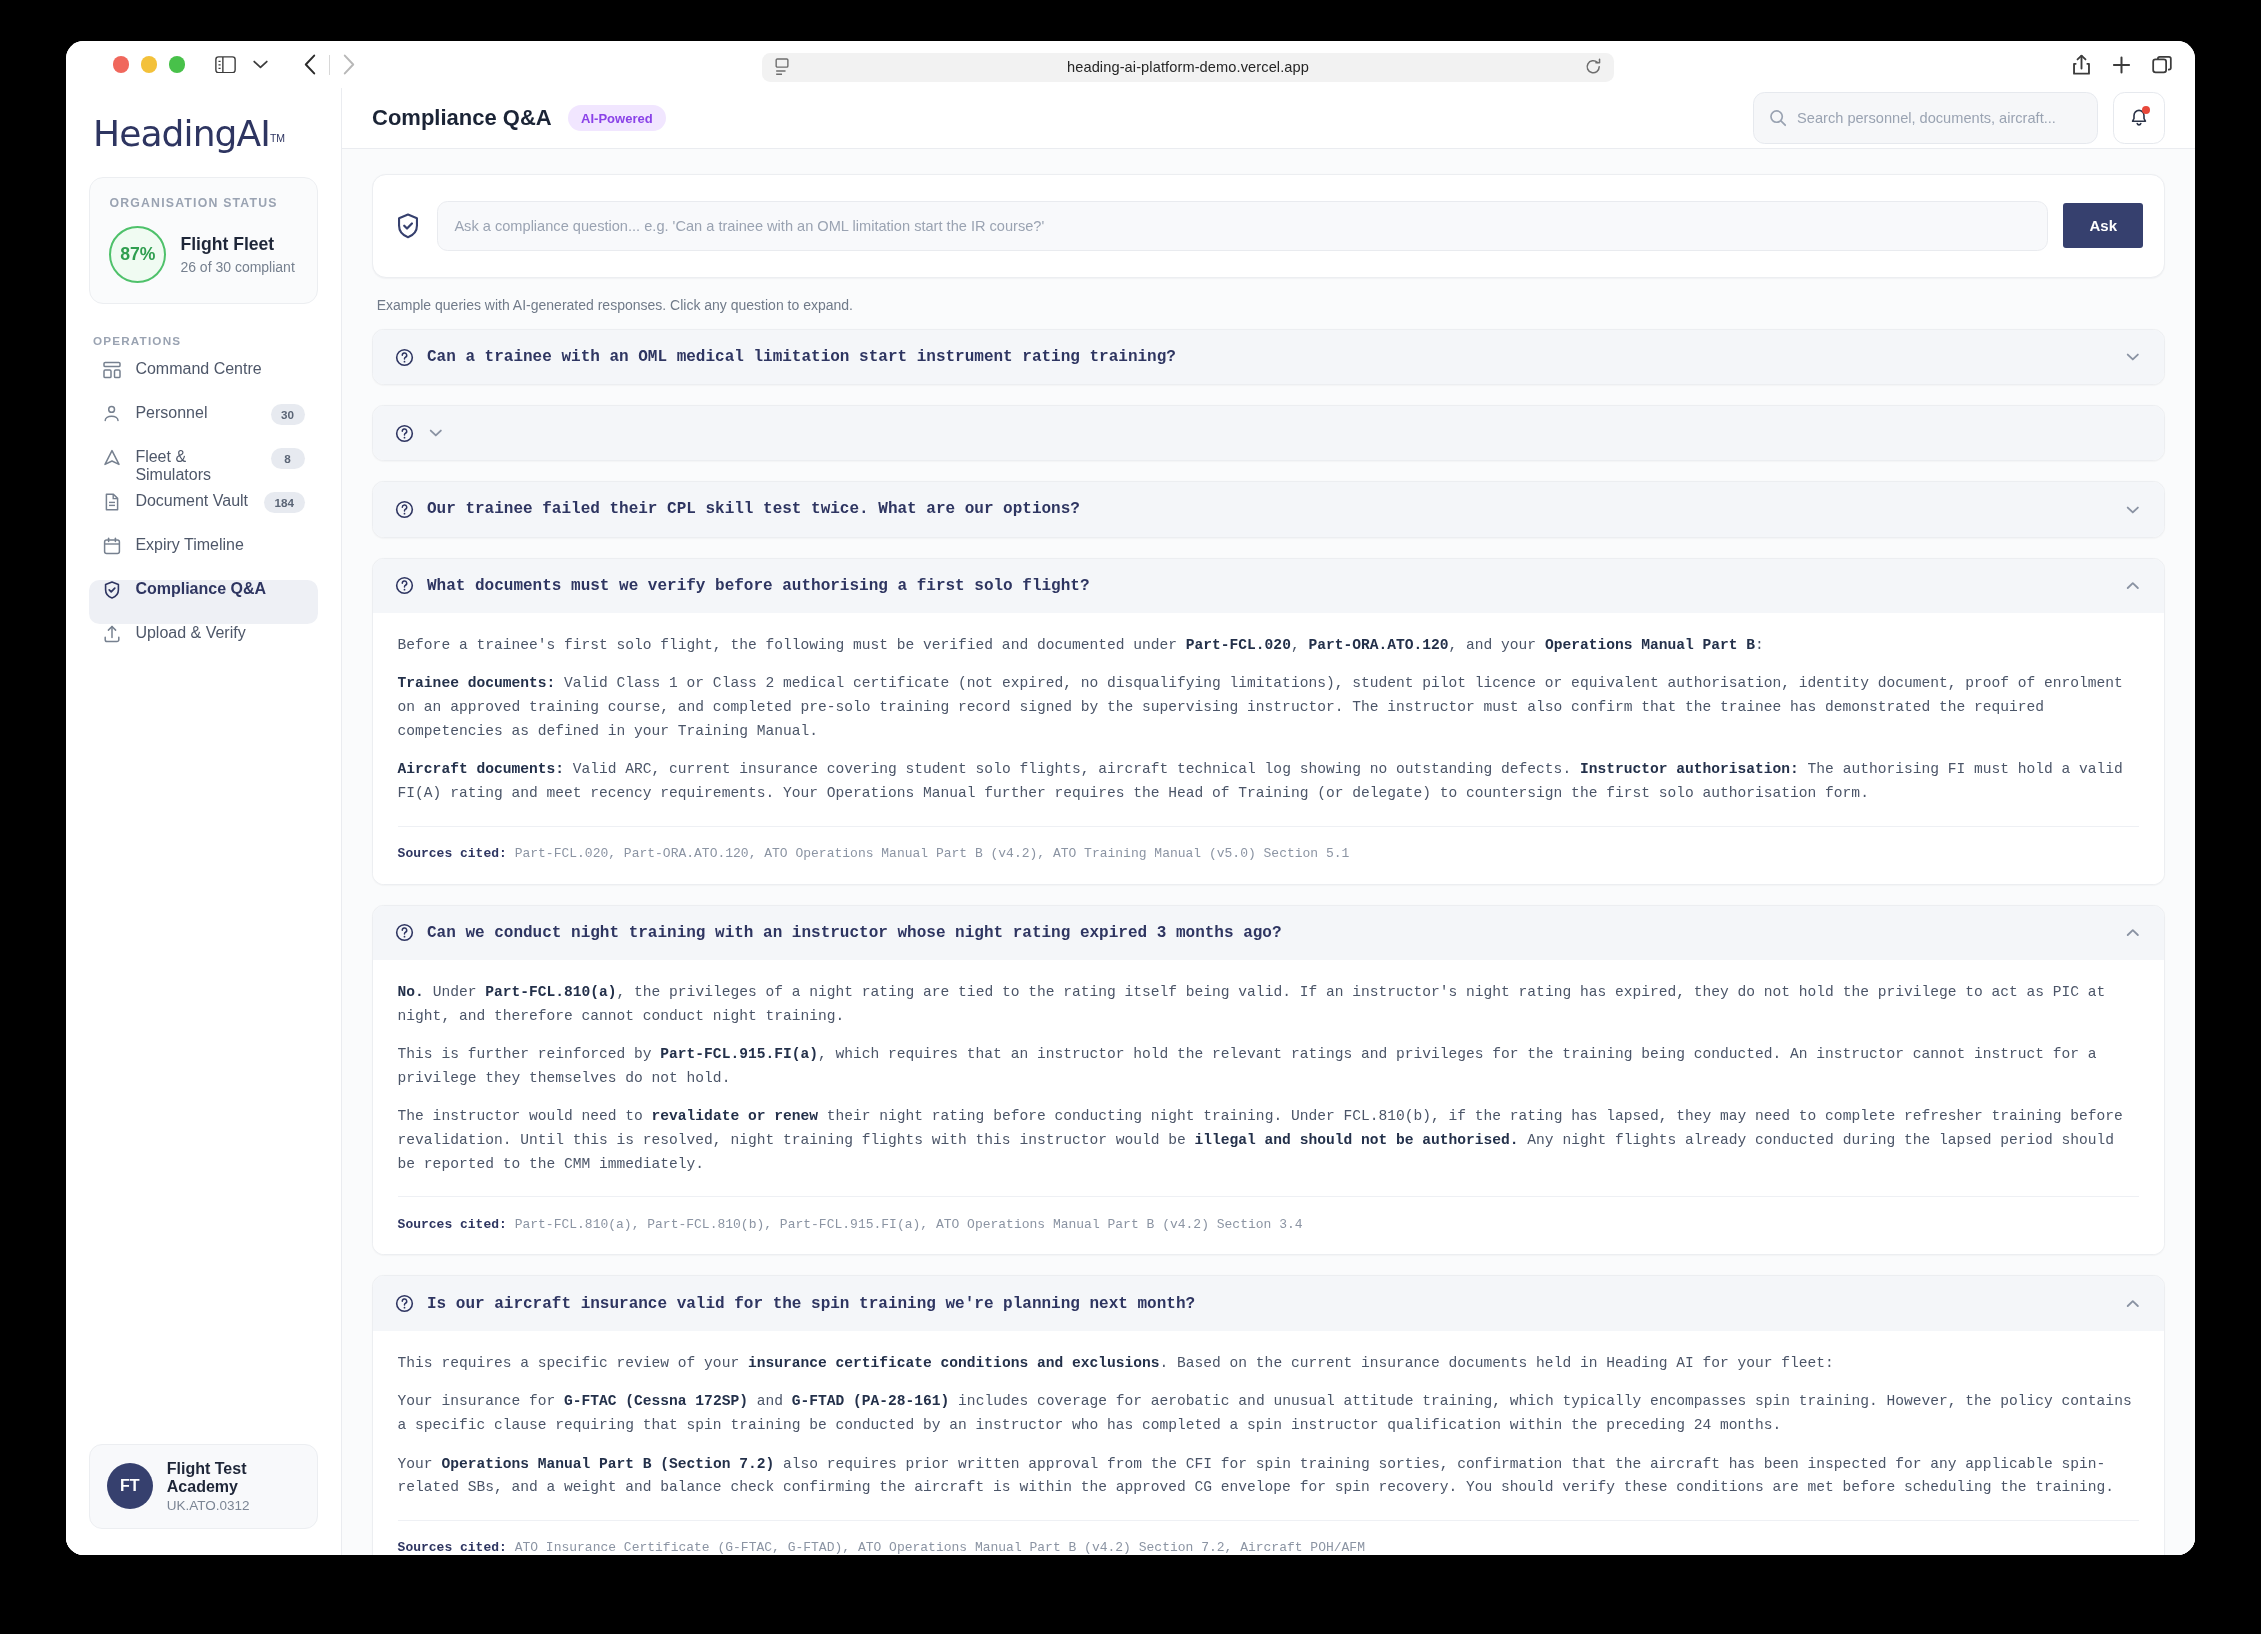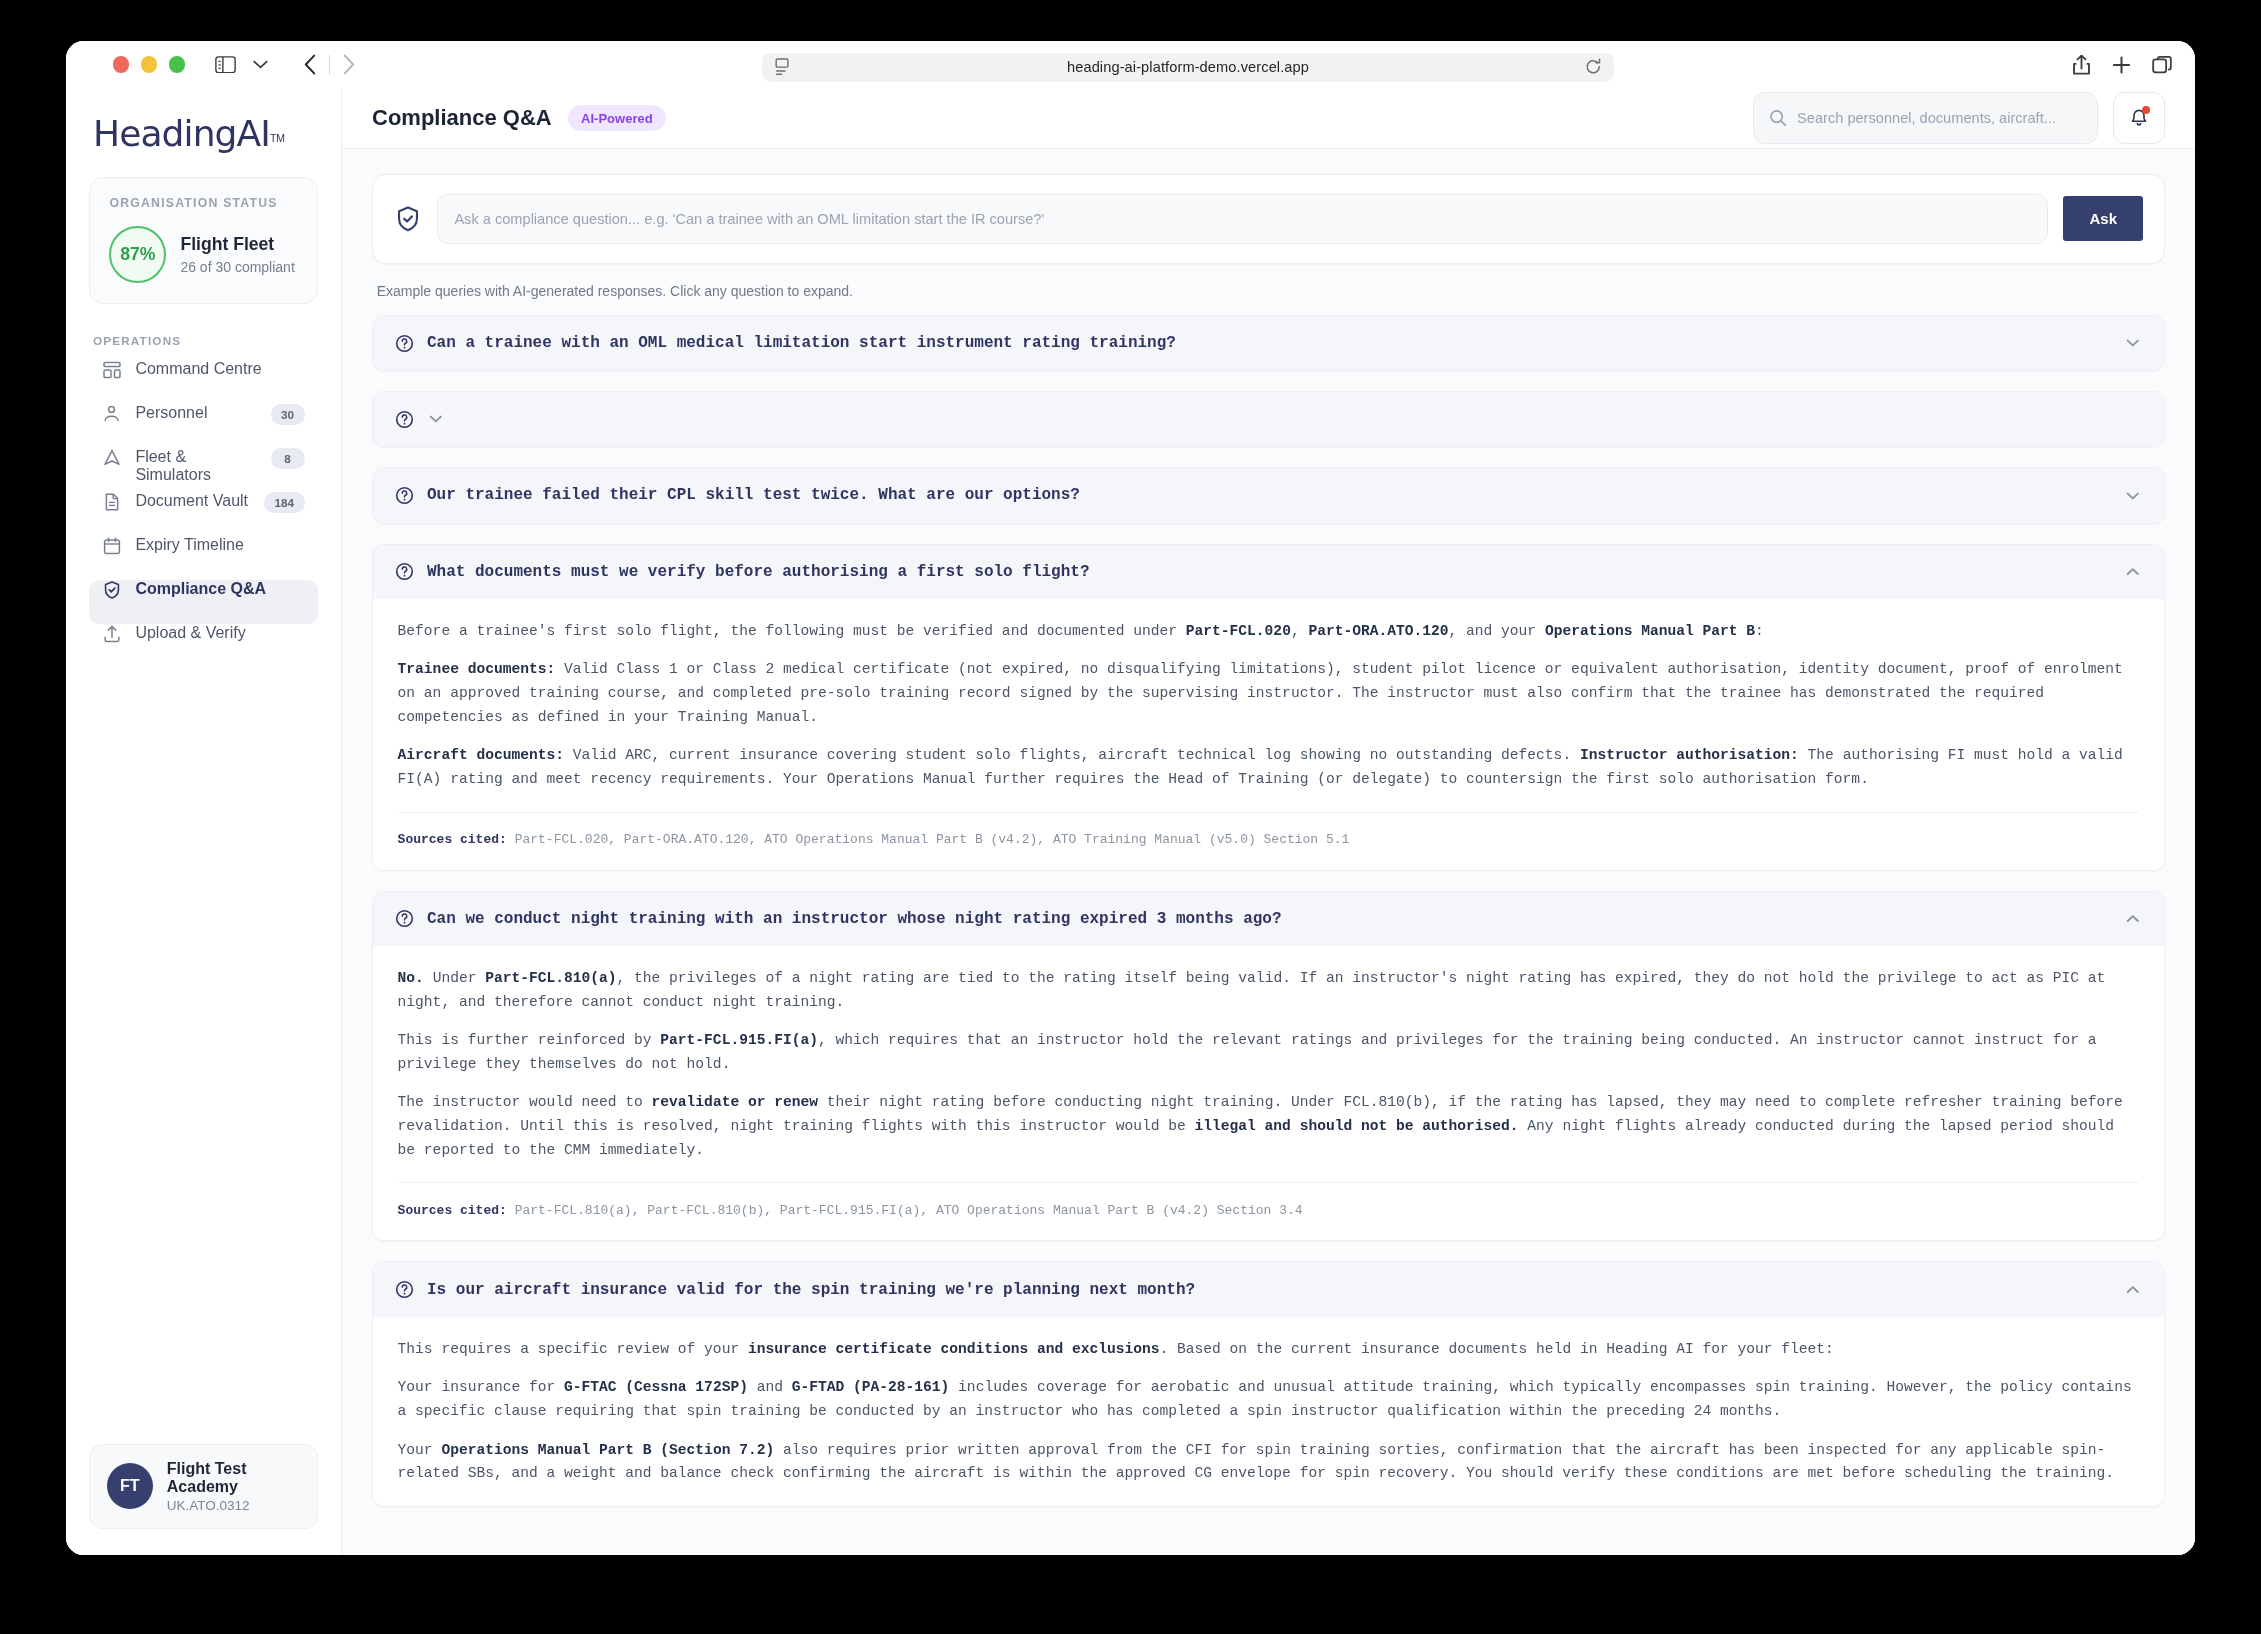--- a/index.html
+++ b/index.html
@@ -263,21 +263,21 @@
   .content {
     flex: 1;
     overflow: hidden;
     padding: 24.6px 30px 0 30px;
   }
 
   .ask-card {
     background: #ffffff;
     border: 0.6px solid #eceef1;
     border-radius: 14px;
-    padding: 19px 21px;
+    padding: 26px 21px;
     display: flex;
     align-items: center;
     gap: 15px;
     box-shadow: 0 0.6px 1.2px rgba(16,24,40,0.04);
   }
   .ask-shield { width: 28px; height: 28px; flex-shrink: 0; }
   .ask-input {
     flex: 1;
     height: 50px;
     background: #f8f9fb;
@@ -698,20 +698,24 @@
             <span class="chev">
               <svg width="17.6" height="17.6" viewBox="0 0 16 16" fill="none">
                 <path d="M3.4 10L8 5.6 12.6 10" stroke="#8a93a3" stroke-width="1.7" stroke-linecap="round" stroke-linejoin="round"></path>
               </svg>
             </span>
           </div>
           <div class="qa-body">
             <p class="para">This requires a specific review of your <b>insurance certificate conditions and exclusions</b>. Based on the current insurance documents held in Heading AI for your fleet:</p>
             <p class="para">Your insurance for <b>G-FTAC (Cessna 172SP)</b> and <b>G-FTAD (PA-28-161)</b> includes coverage for aerobatic and unusual attitude training, which typically encompasses spin training. However, the policy contains a specific clause requiring that spin training be conducted by an instructor who has completed a spin instructor qualification within the preceding 24 months.</p>
             <p class="para">Your <b>Operations Manual Part B (Section 7.2)</b> also requires prior written approval from the CFI for spin training sorties, confirmation that the aircraft has been inspected for any applicable spin-related SBs, and a weight and balance check confirming the aircraft is within the approved CG envelope for spin recovery. You should verify these conditions are met before scheduling the training.</p>
+            <div class="sources">
+              <b>Sources cited:</b>
+              <span>ATO Insurance Certificate (G-FTAC, G-FTAD), ATO Operations Manual Part B (v4.2) Section 7.2, Aircraft POH/AFM</span>
+            </div>
           </div>
         </div>
 
       </div>
     </div>
   </div>
 </div>
 
 
 </body></html>

